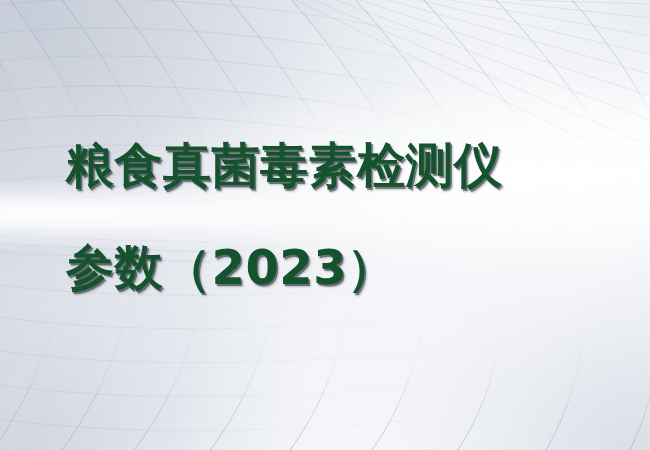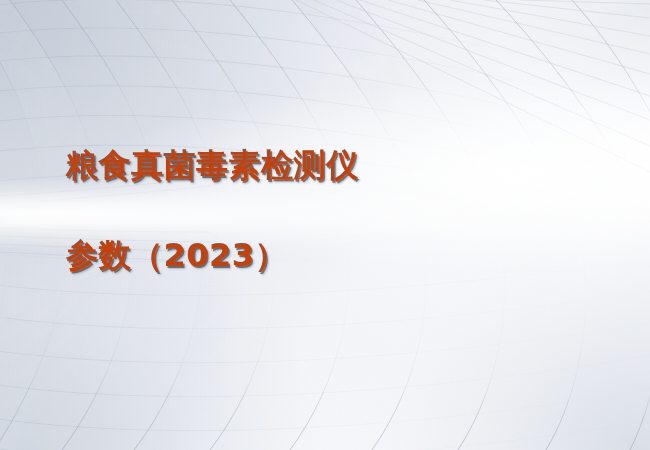--- a/index.html
+++ b/index.html
@@ -90,33 +90,33 @@
   .bg-mesh-fine { opacity: 0.55; }
 
   
   .title-block {
     position: absolute;
     left: 66px;
     top: 136px;
     width: 560px;
   }
   .title-line {
-    color: #c2410c;
+    color: #14532d;
     font-family: "DejaVu Sans", "Liberation Sans", sans-serif;
     font-weight: 700;
-    font-size: 32px;
+    font-size: 48px;
     line-height: 58px;
     letter-spacing: 0.5px;
     white-space: nowrap;
     text-shadow:
       1.5px 1.5px 0 rgba(40,44,54,0.55),
       2.5px 2.5px 2px rgba(60,66,78,0.30);
   }
   .title-line-2 {
-    margin-top: 32px;
+    margin-top: 44px;
   }
 </style>
 </head>
 <body>
 
 <div class="banner">
 
   <div class="bg-layer bg-base"></div>
 
   <div class="bg-layer bg-corner-tl"></div>

